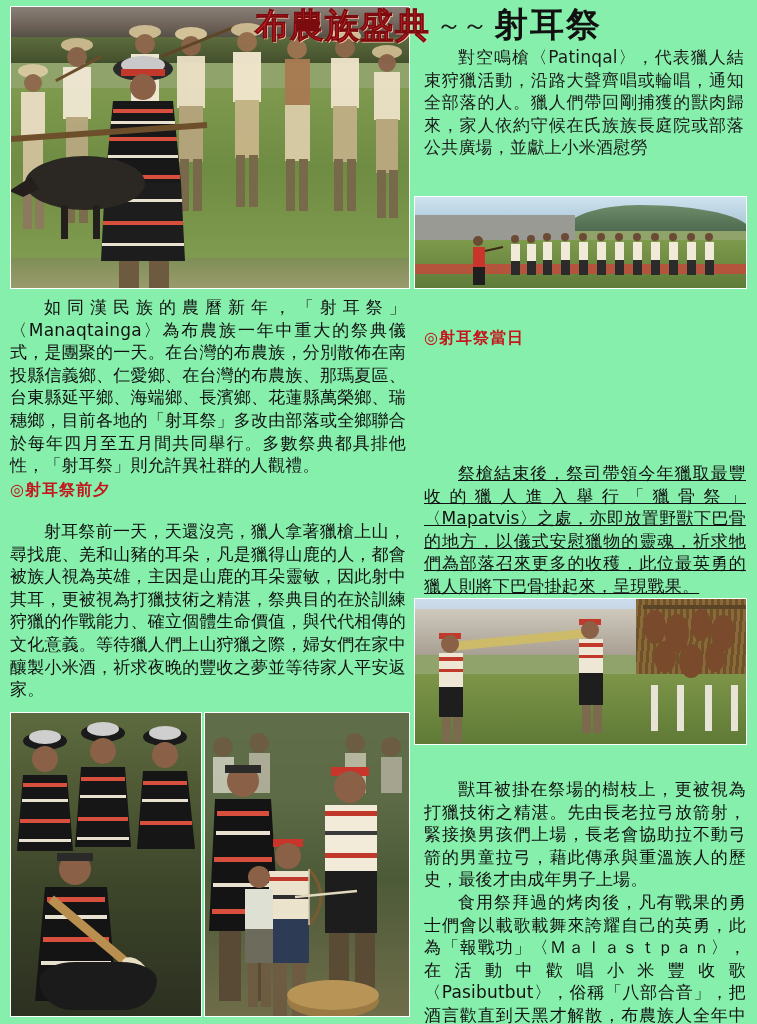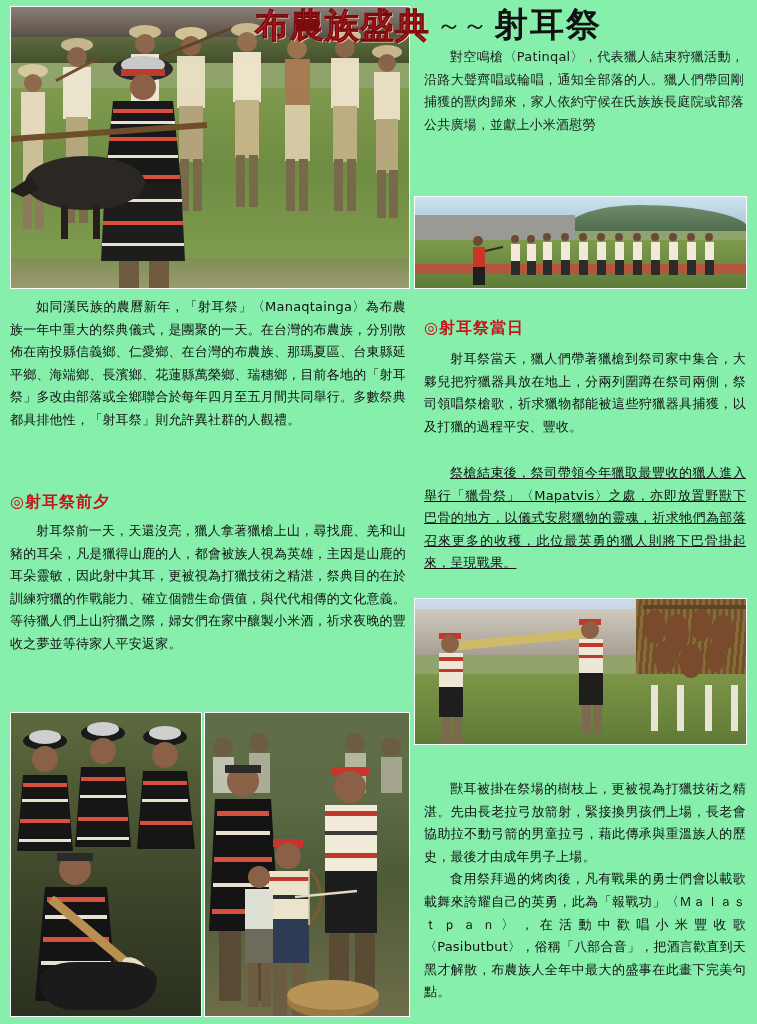--- a/index.html
+++ b/index.html
@@ -132,21 +132,21 @@
   }
 
   
   #photo-children { left: 204px; top: 712px; width: 206px; height: 305px; }
   #photo-children .bg { position: absolute; inset: 0; background: linear-gradient(180deg,#6d7c55 0%,#4d5a38 55%,#6f6d4a 100%); }
 
   
   .col {
     position: absolute;
     font-family: "DejaVu Sans", "Liberation Sans", sans-serif;
-    font-size: 13px;
+    font-size: 17px;
     line-height: 22.6px;
     color: #111111;
     text-align: justify;
     letter-spacing: 0.2px;
   }
   .col p { margin: 0; text-indent: 2em; }
 
   #col-right-top { left: 424px; top: 46px; width: 320px; }
   #col-right-top p { color: #1b1b1b; }
 
@@ -159,22 +159,22 @@
   .heading {
     font-family: "DejaVu Serif", "Liberation Serif", serif;
     font-size: 16px;
     font-weight: bold;
     color: #c4161c;
     letter-spacing: 1px;
     margin: 0 0 2px 0;
     text-indent: 0;
   }
 
-  #head-eve { position: absolute; left: 10px; top: 492px; text-align: right; }
-  #head-day { position: absolute; left: 424px; top: 318px; }
+  #head-eve { position: absolute; left: 10px; top: 480px; text-align: right; }
+  #head-day { position: absolute; left: 424px; top: 328px; }
 </style>
 </head>
 <body>
 
 <div class="page">
 
   <div class="title-bar">
     <span class="title-main">布農族盛典</span><span class="title-wave">～～</span><span class="title-sub">射耳祭</span>
   </div>
 
@@ -380,23 +380,20 @@
       </g>
     </svg>
   </div>
 
   <div class="col" id="col-left-1">
     <p>如同漢民族的農曆新年，「射耳祭」〈Manaqtainga〉為布農族一年中重大的祭典儀式，是團聚的一天。在台灣的布農族，分別散佈在南投縣信義鄉、仁愛鄉、在台灣的布農族、那瑪夏區、台東縣延平鄉、海端鄉、長濱鄉、花蓮縣萬榮鄉、瑞穗鄉，目前各地的「射耳祭」多改由部落或全鄉聯合於每年四月至五月間共同舉行。多數祭典都具排他性，「射耳祭」則允許異社群的人觀禮。</p>
   </div>
 
   <div class="heading" id="head-day">◎射耳祭當日</div>
 
-  <div class="col" id="col-right-1">
-    <p>射耳祭當天，獵人們帶著獵槍到祭司家中集合，大夥兒把狩獵器具放在地上，分兩列圍蹲在祭司兩側，祭司領唱祭槍歌，祈求獵物都能被這些狩獵器具捕獲，以及打獵的過程平安、豐收。</p>
-  </div>
 
   <div class="col" id="col-right-2">
     <p>祭槍結束後，祭司帶領今年獵取最豐收的獵人進入舉行「獵骨祭」〈Mapatvis〉之處，亦即放置野獸下巴骨的地方，以儀式安慰獵物的靈魂，祈求牠們為部落召來更多的收穫，此位最英勇的獵人則將下巴骨掛起來，呈現戰果。</p>
   </div>
 
   <div class="heading" id="head-eve">◎射耳祭前夕</div>
 
   <div class="col" id="col-left-2">
     <p>射耳祭前一天，天還沒亮，獵人拿著獵槍上山，尋找鹿、羌和山豬的耳朵，凡是獵得山鹿的人，都會被族人視為英雄，主因是山鹿的耳朵靈敏，因此射中其耳，更被視為打獵技術之精湛，祭典目的在於訓練狩獵的作戰能力、確立個體生命價值，與代代相傳的文化意義。等待獵人們上山狩獵之際，婦女們在家中釀製小米酒，祈求夜晚的豐收之夢並等待家人平安返家。</p>
   </div>

